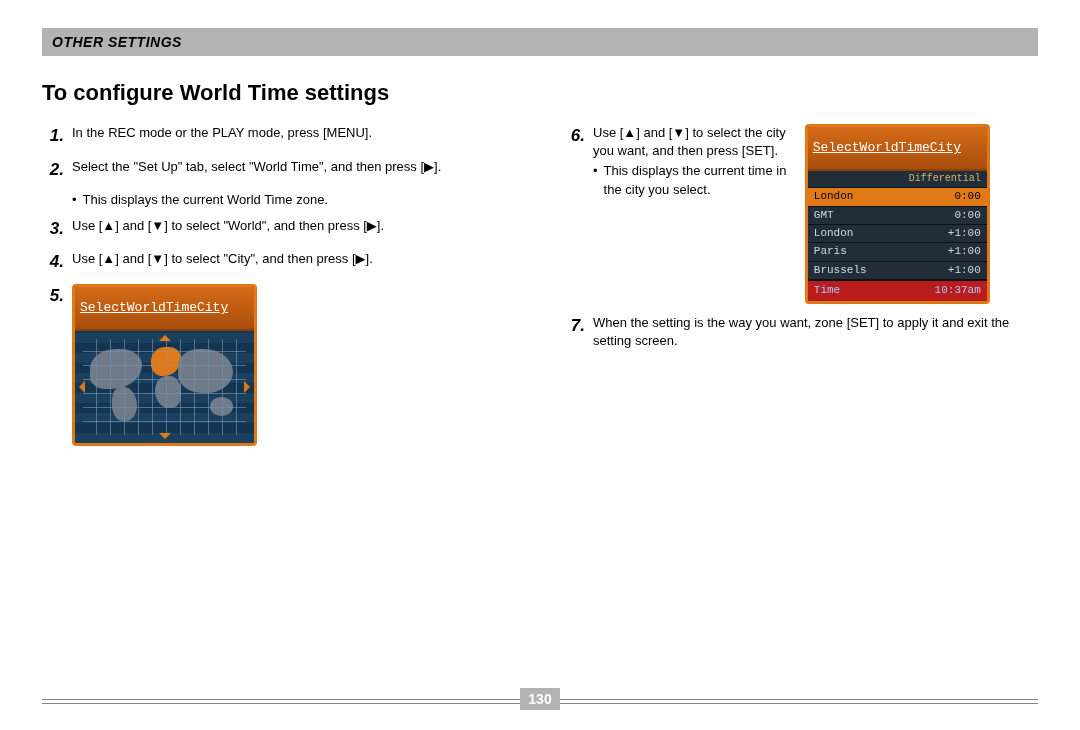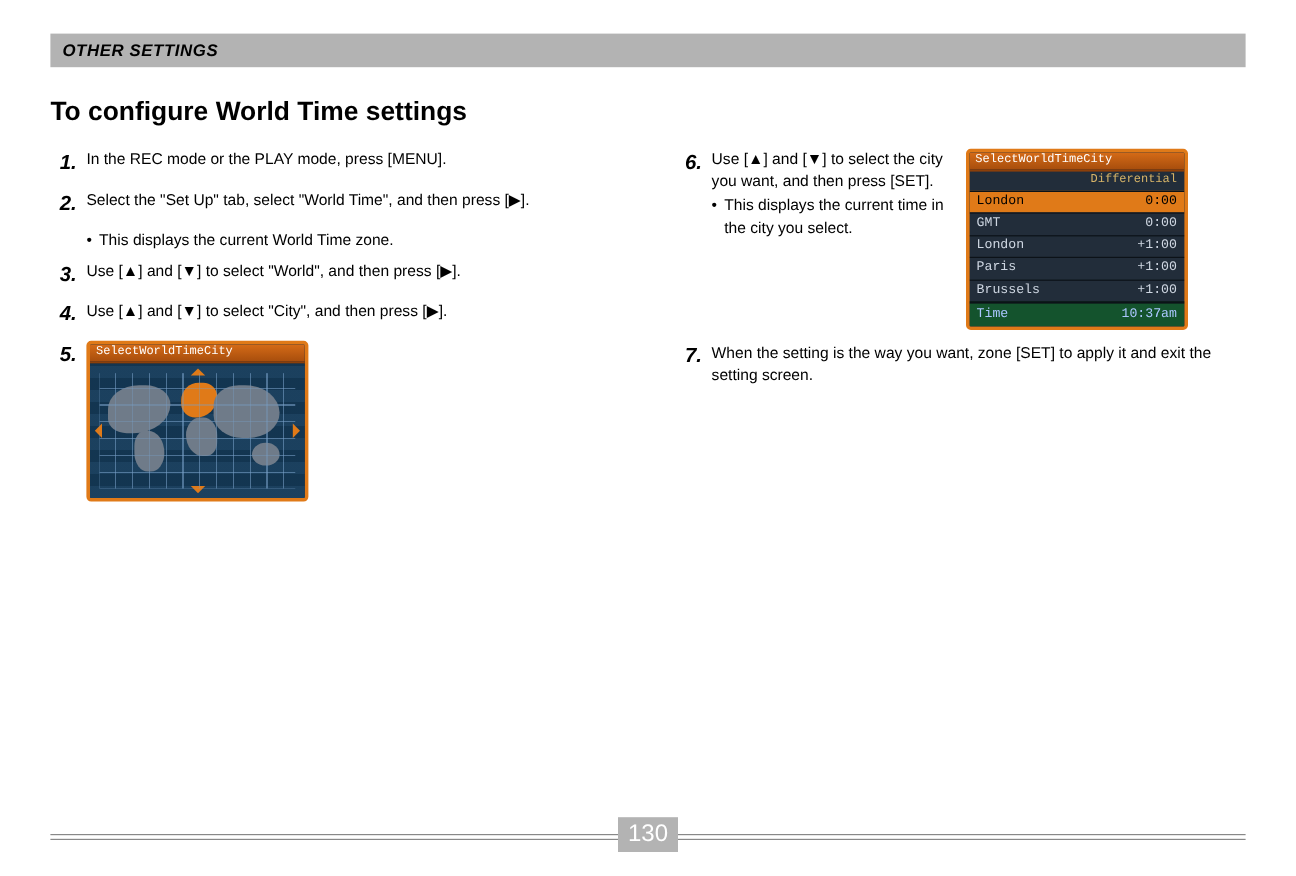--- a/index.html
+++ b/index.html
@@ -60,22 +60,23 @@
     background:var(--dark);
     font-family:"Courier New",monospace;
     font-size:11px;
     color:#cfd7e2;
     overflow:hidden;
   }
   .lcd-title{
     background:linear-gradient(#d56b17,#a84e0d);
     color:#fff;
     border-bottom:2px solid #8b3f0a;
-    padding:0 5px;
-    font-size:10px;
+    padding:12px 5px;
+    font-size:13px;
+    text-decoration:underline;
   }
   .lcd-map{position:relative;height:112px;background:
     linear-gradient(rgba(0,80,140,.35),rgba(0,80,140,.35)),
     repeating-linear-gradient(0deg,#2a3846 0 10px,#1d2731 10px 20px),
     repeating-linear-gradient(90deg,rgba(0,0,0,0) 0 10px,rgba(0,0,0,.0) 10px 20px);
   }
   .lcd-map::before,.lcd-map::after{content:"";position:absolute;inset:8px;
     background:repeating-linear-gradient(0deg,transparent 0 13px,rgba(120,160,200,.35) 13px 14px),
                repeating-linear-gradient(90deg,transparent 0 13px,rgba(120,160,200,.35) 13px 14px);
   }
@@ -84,32 +85,32 @@
   .blob.eu{background:#e07a18}
   .arrow-chip{position:absolute;width:0;height:0;border:6px solid transparent}
   .ac-top{top:-2px;left:50%;transform:translateX(-50%);border-bottom-color:#e07a18}
   .ac-bottom{bottom:-2px;left:50%;transform:translateX(-50%);border-top-color:#e07a18}
   .ac-left{left:-2px;top:50%;transform:translateY(-50%);border-right-color:#e07a18}
   .ac-right{right:-2px;top:50%;transform:translateY(-50%);border-left-color:#e07a18}
 
   .lcd-list .hdr{text-align:right;color:#d8b568;padding:1px 6px;font-size:10px}
   .lcd-list .row{display:flex;justify-content:space-between;padding:1px 6px;border-top:1px solid #0c1218}
   .lcd-list .row.sel{background:#e07a18;color:#000}
-  .lcd-time{border-top:2px solid #0c1218;background:#14532d;color:#abc7ff;display:flex;justify-content:space-between;padding:2px 6px}
+  .lcd-time{border-top:2px solid #0c1218;background:#b91c1c;color:#abc7ff;display:flex;justify-content:space-between;padding:2px 6px}
 
   
   .footer{
     position:absolute;left:var(--margin);right:var(--margin);bottom:20px;
     display:flex;align-items:center;gap:0;
   }
   .footer .line{flex:1;height:1px;background:#888;position:relative}
   .footer .line::after{content:"";position:absolute;top:4px;left:0;right:0;height:1px;background:#888}
   .footer .pn{
-    background:var(--grey);color:#fff;font-weight:normal;
-    padding:3px 8px;font-size:20px;
+    background:var(--grey);color:#fff;font-weight:bold;
+    padding:3px 8px;font-size:14px;
   }
 </style>
 </head>
 <body>
 
 <div class="page">
   <div class="header-bar">OTHER SETTINGS</div>
 
   <h2 class="title">To configure World Time settings</h2>
 

